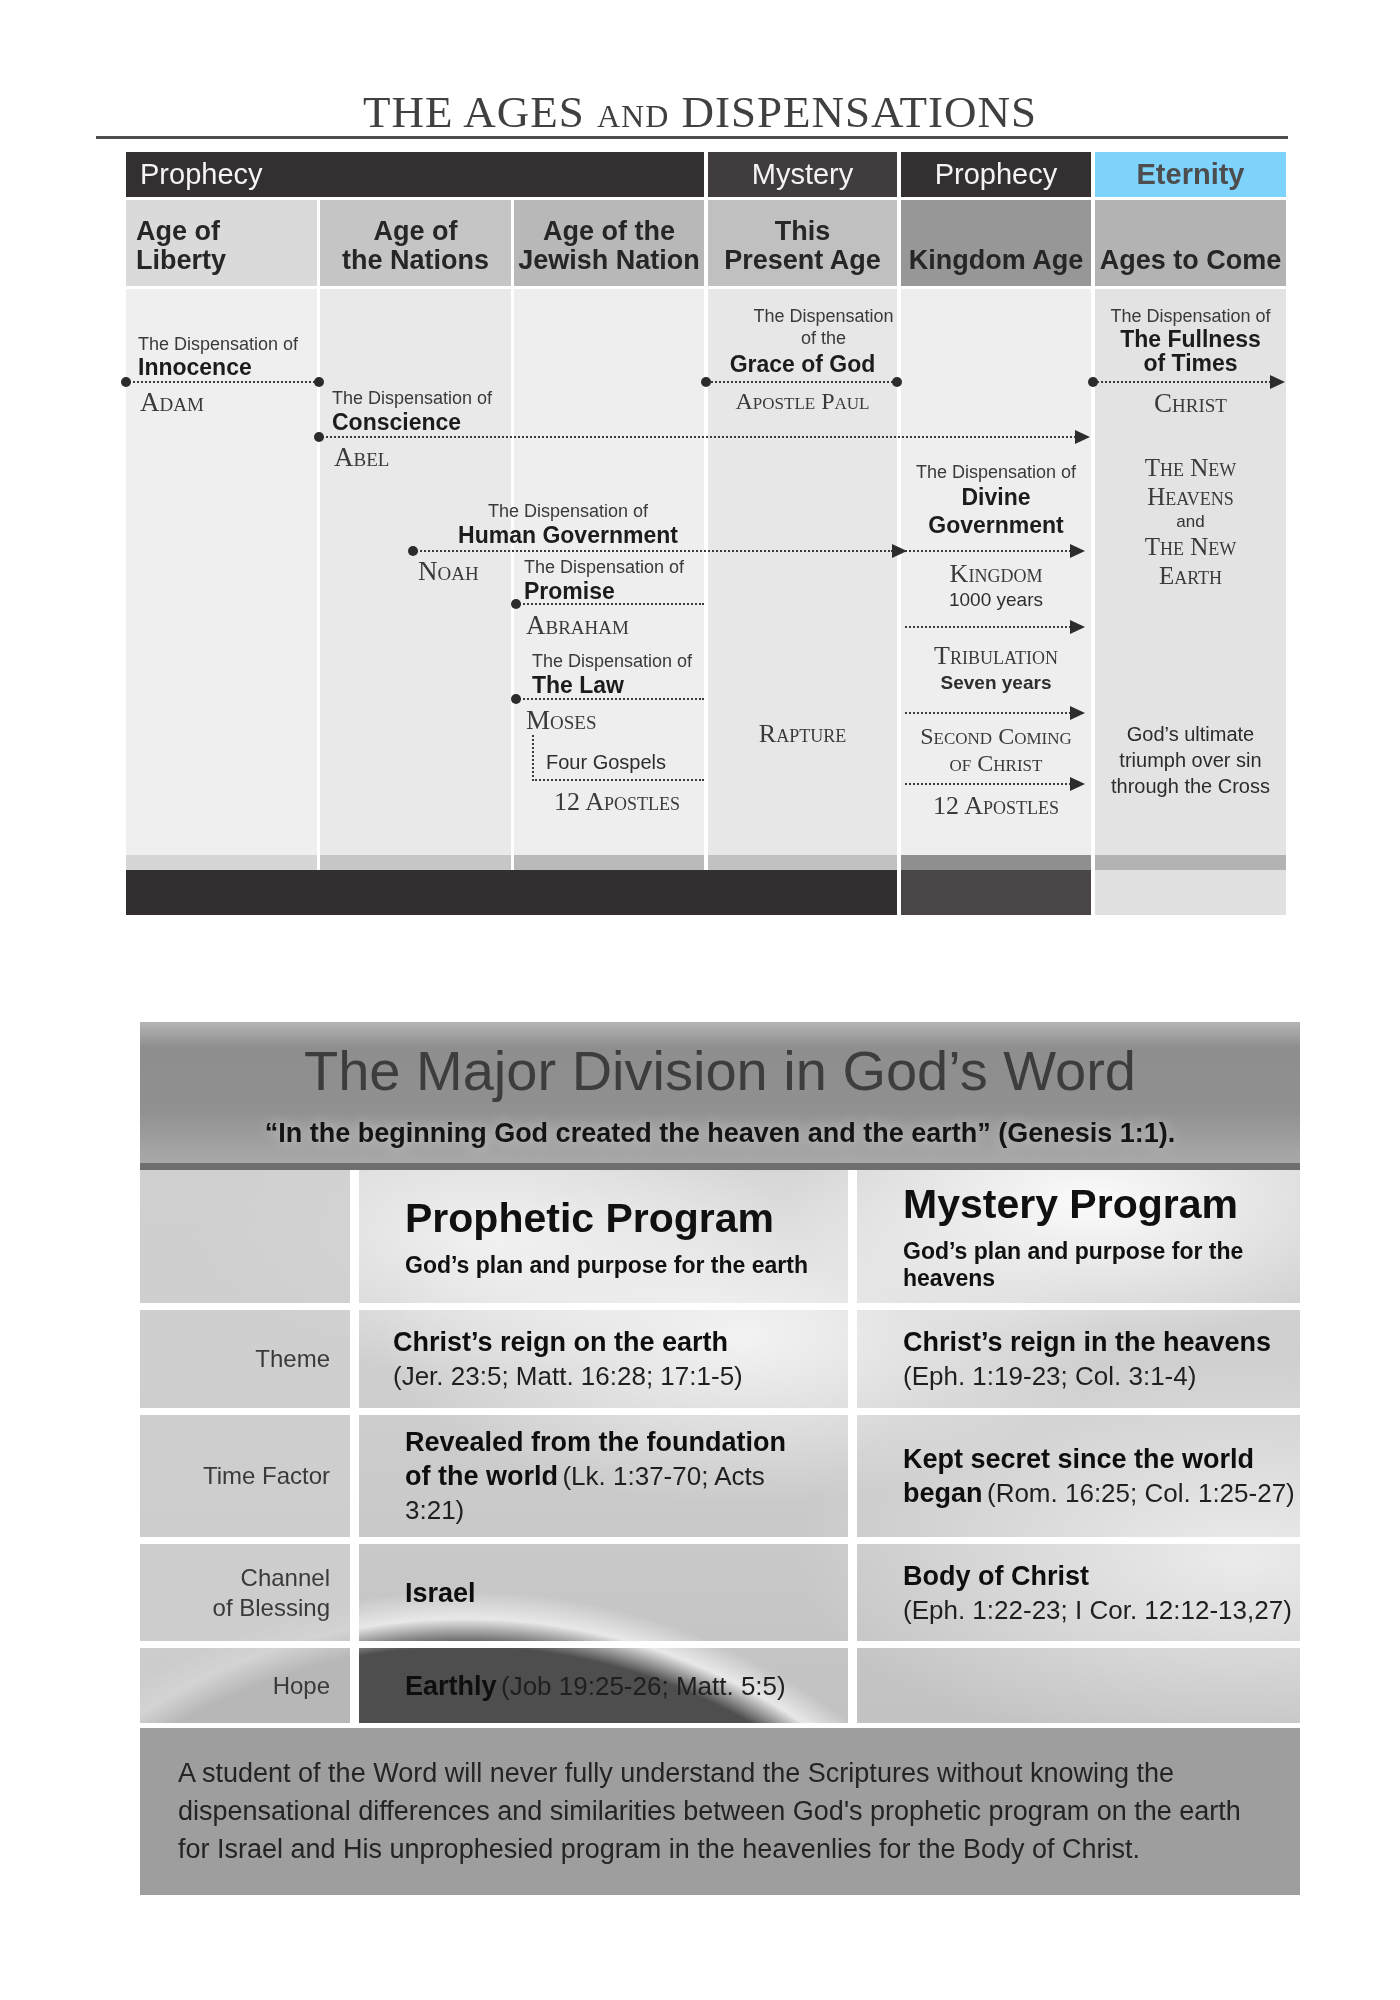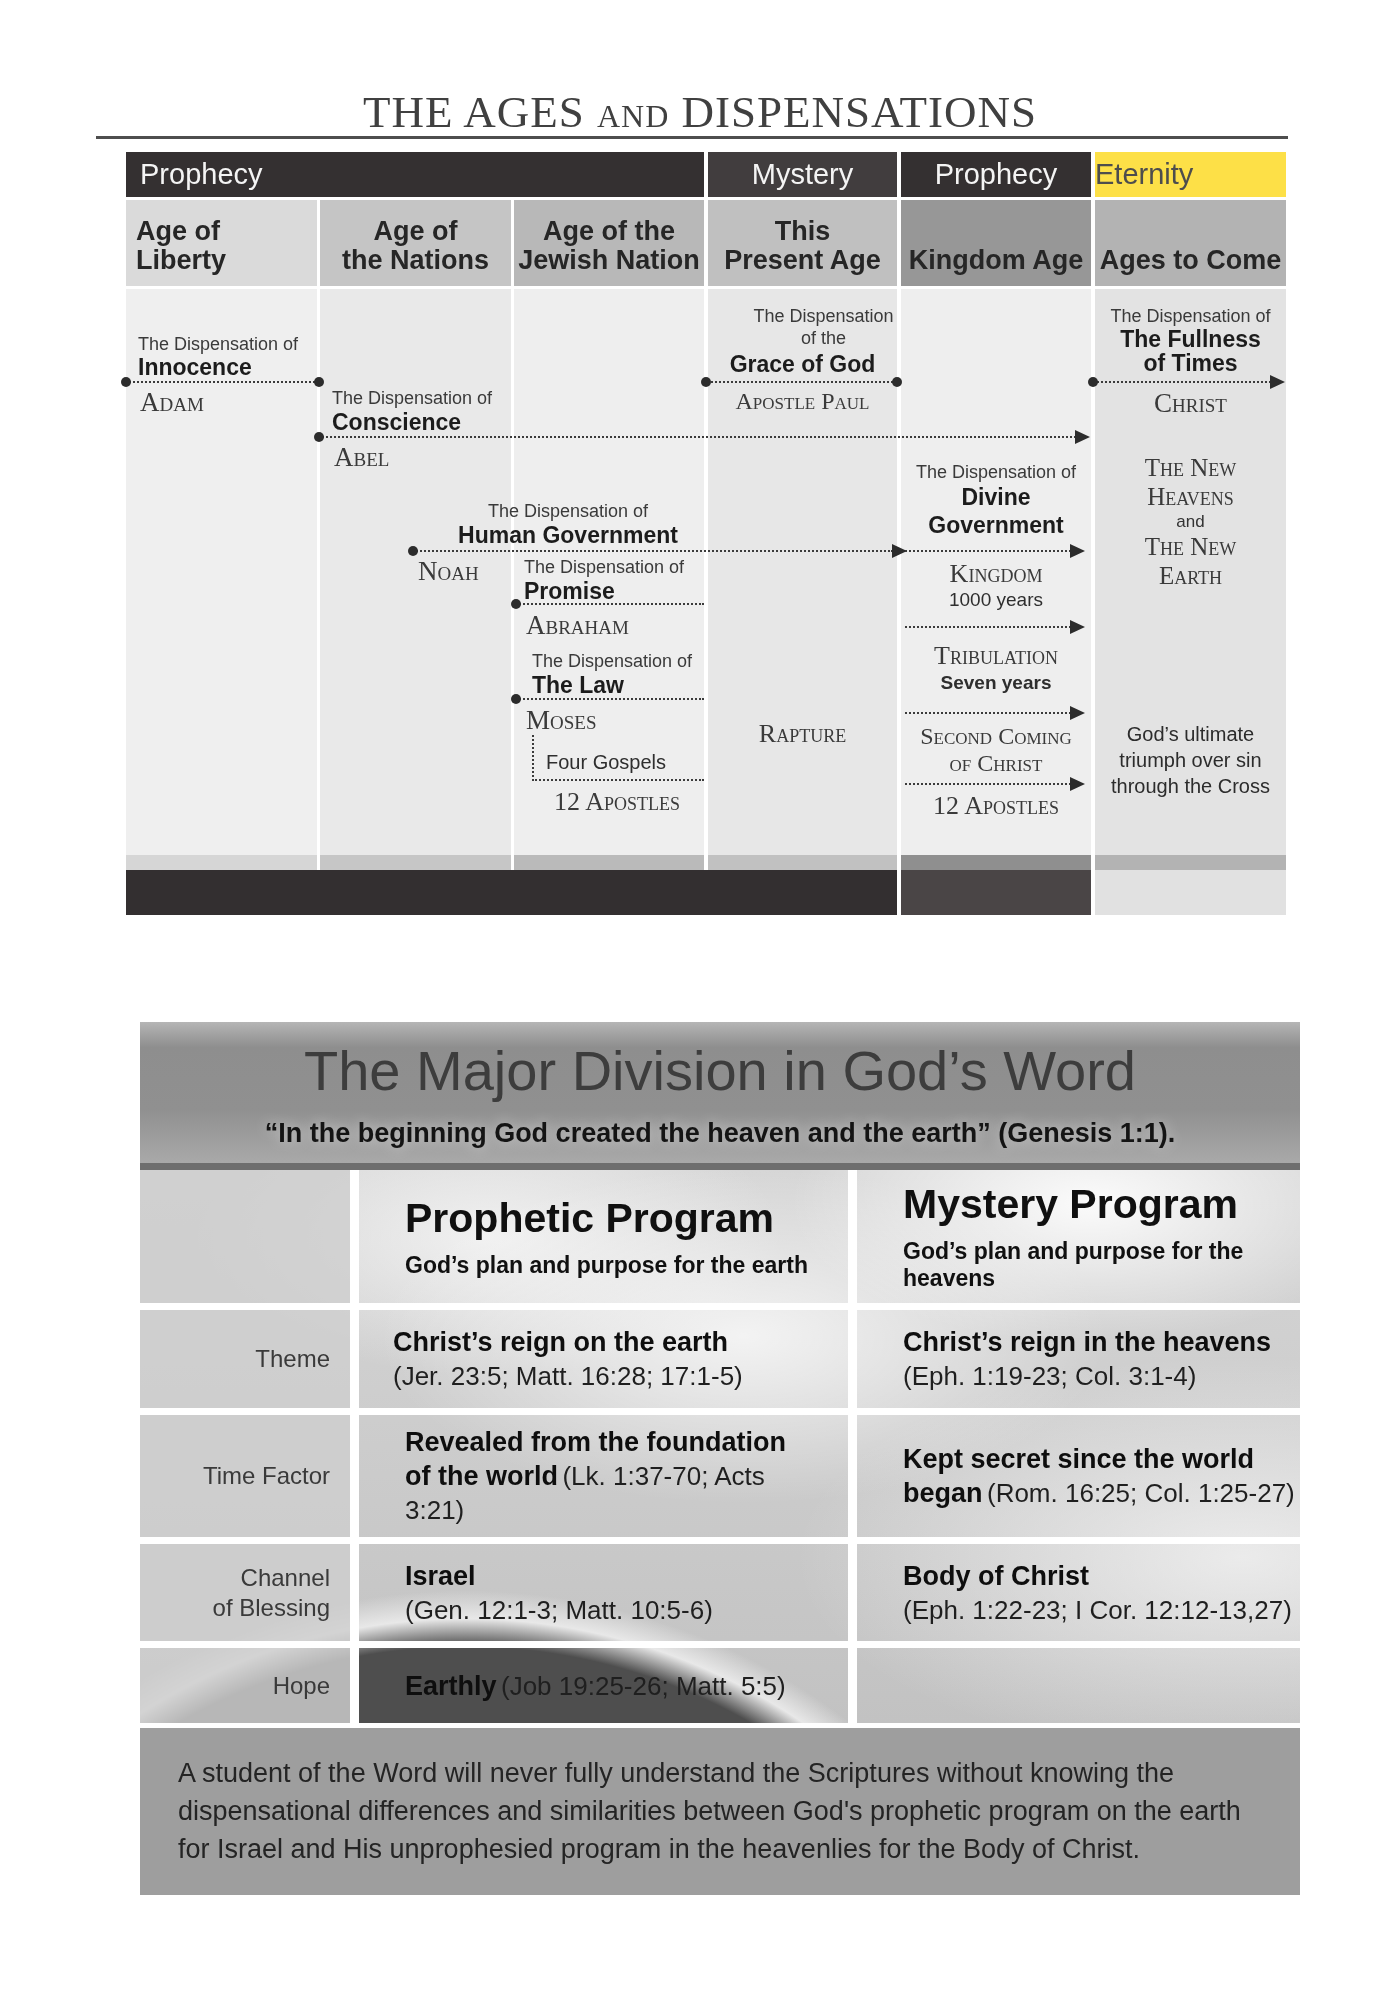--- a/index.html
+++ b/index.html
@@ -81,21 +81,21 @@
 
     <div class="abs band" style="left:0;width:578px;background:#343031;padding-left:14px;box-sizing:border-box;">
         <span>Prophecy</span>
       </div>
     <div class="abs band" style="left:582px;width:189px;background:#413d3e;justify-content:center;">
         <span>Mystery</span>
       </div>
     <div class="abs band" style="left:775px;width:190px;background:#343031;justify-content:center;">
         <span>Prophecy</span>
       </div>
-    <div class="abs band lt" style="left:969px;width:191px;background:#fde047;">
+    <div class="abs band lt" style="left:969px;width:191px;background:#7dd3fc;justify-content:center;font-weight:bold;">
         <span>Eternity</span>
       </div>
 
     <div class="abs agehead" style="left:0;width:191px;background:#dadada;justify-content:flex-start;padding-left:10px;text-align:left;">
         <span class="pl">Age of Liberty</span>
       </div>
     <div class="abs agehead" style="left:194px;width:191px;background:#c5c5c5;">
         <span class="pl">Age of
 the Nations</span>
       </div>
@@ -273,21 +273,20 @@
         <span class="ref">(Rom. 16:25; Col. 1:25-27)</span>
       </div>
     </div>
 
     <div class="abs rlabel" style="top:522px;height:97px;">
         <span class="pl">Channel
 of Blessing</span>
       </div>
     <div class="abs cell cellP" style="top:522px;height:97px;">
       <div class="main">Israel</div>
-      <div class="ref">(Gen. 12:1-3; Matt. 10:5-6)</div>
     </div>
     <div class="abs cell cellM" style="top:522px;height:97px;">
       <div class="main">Body of Christ</div>
       <div class="ref">(Eph. 1:22-23; I Cor. 12:12-13,27)</div>
     </div>
 
     <div class="abs rlabel" style="top:626px;height:75px;">
         <span class="pl">Hope</span>
       </div>
     <div class="abs cell cellP" style="top:626px;height:75px;">

